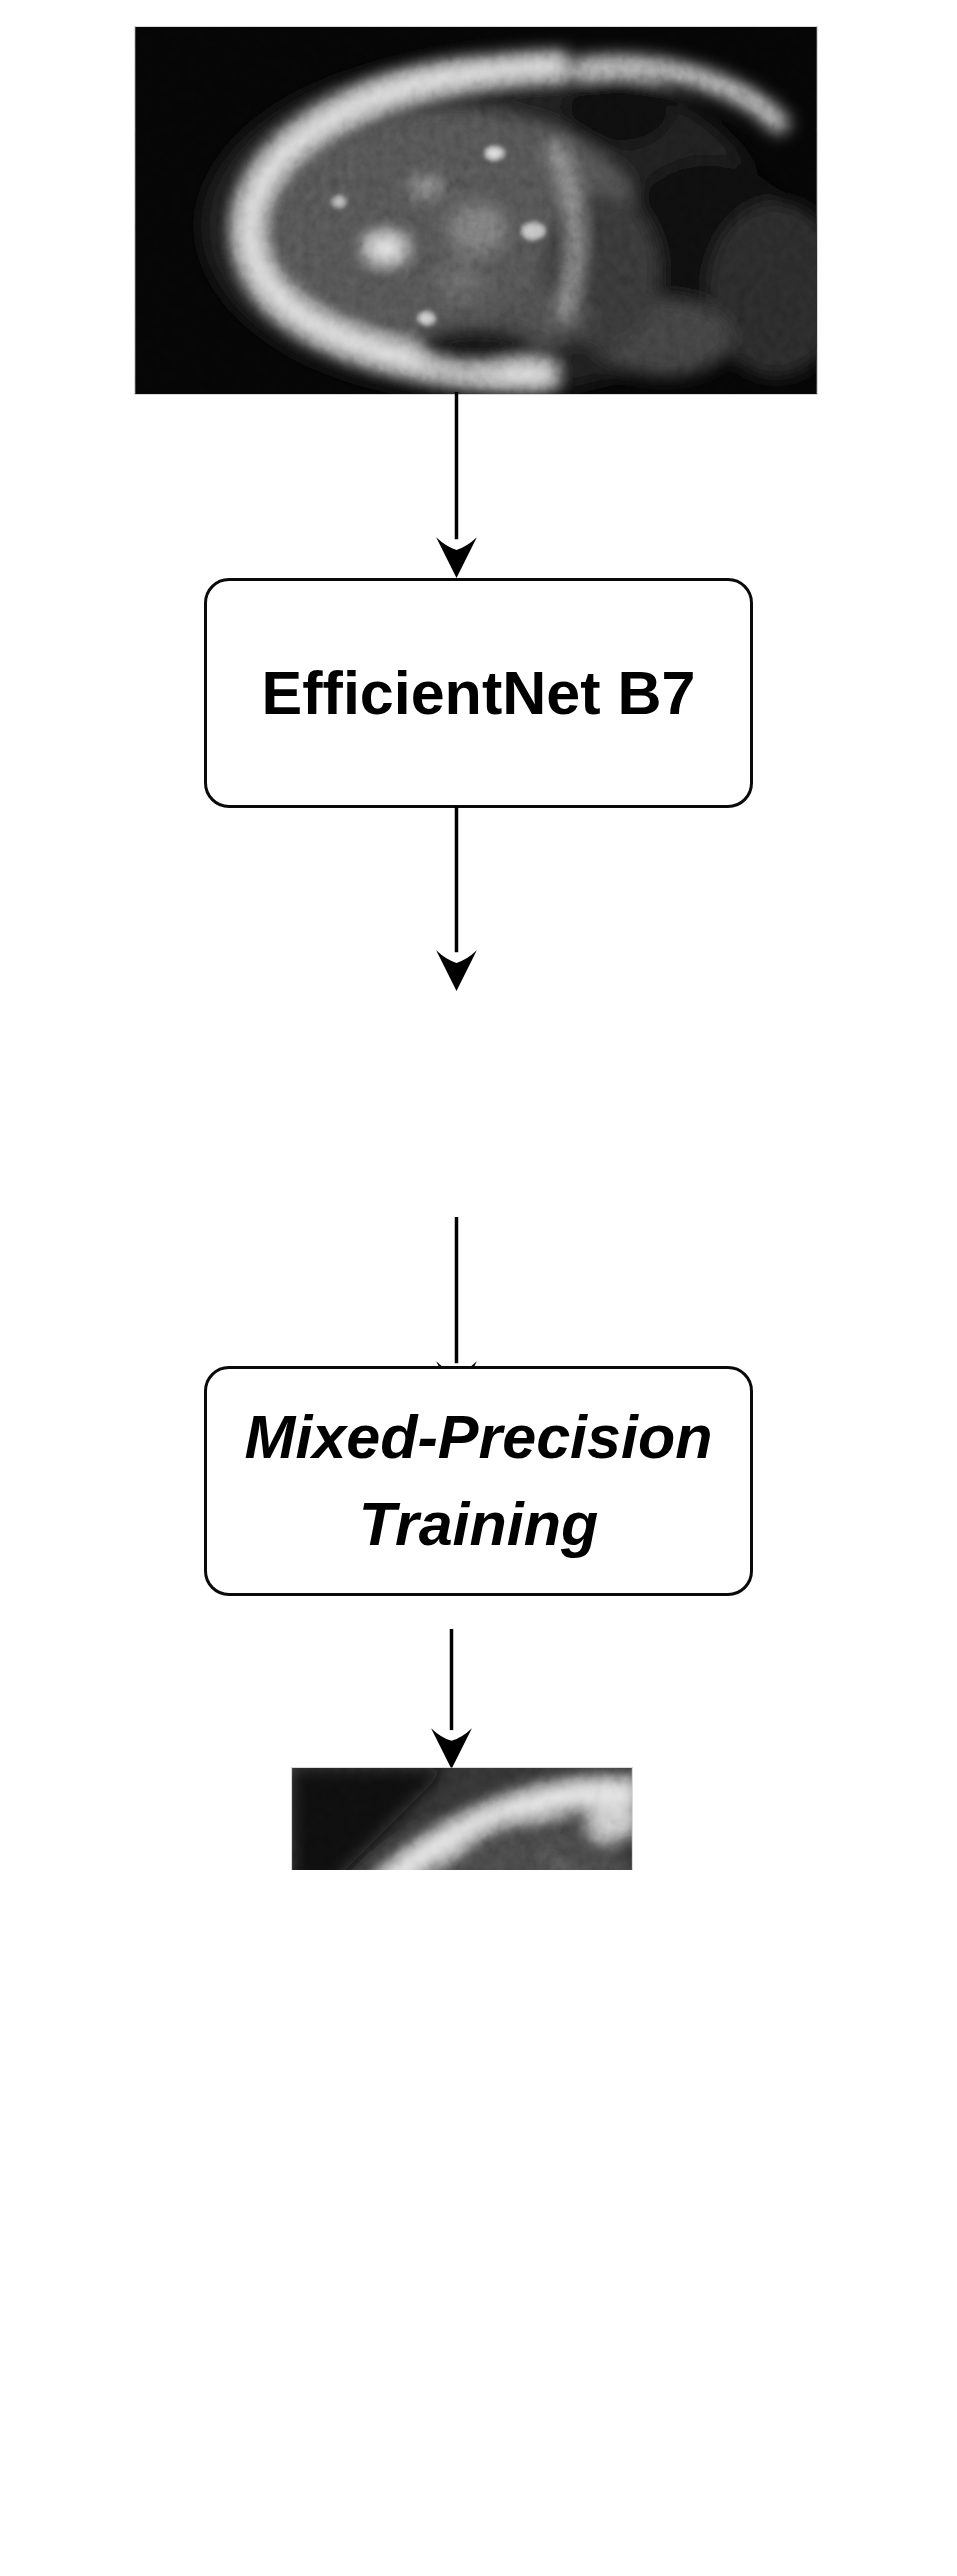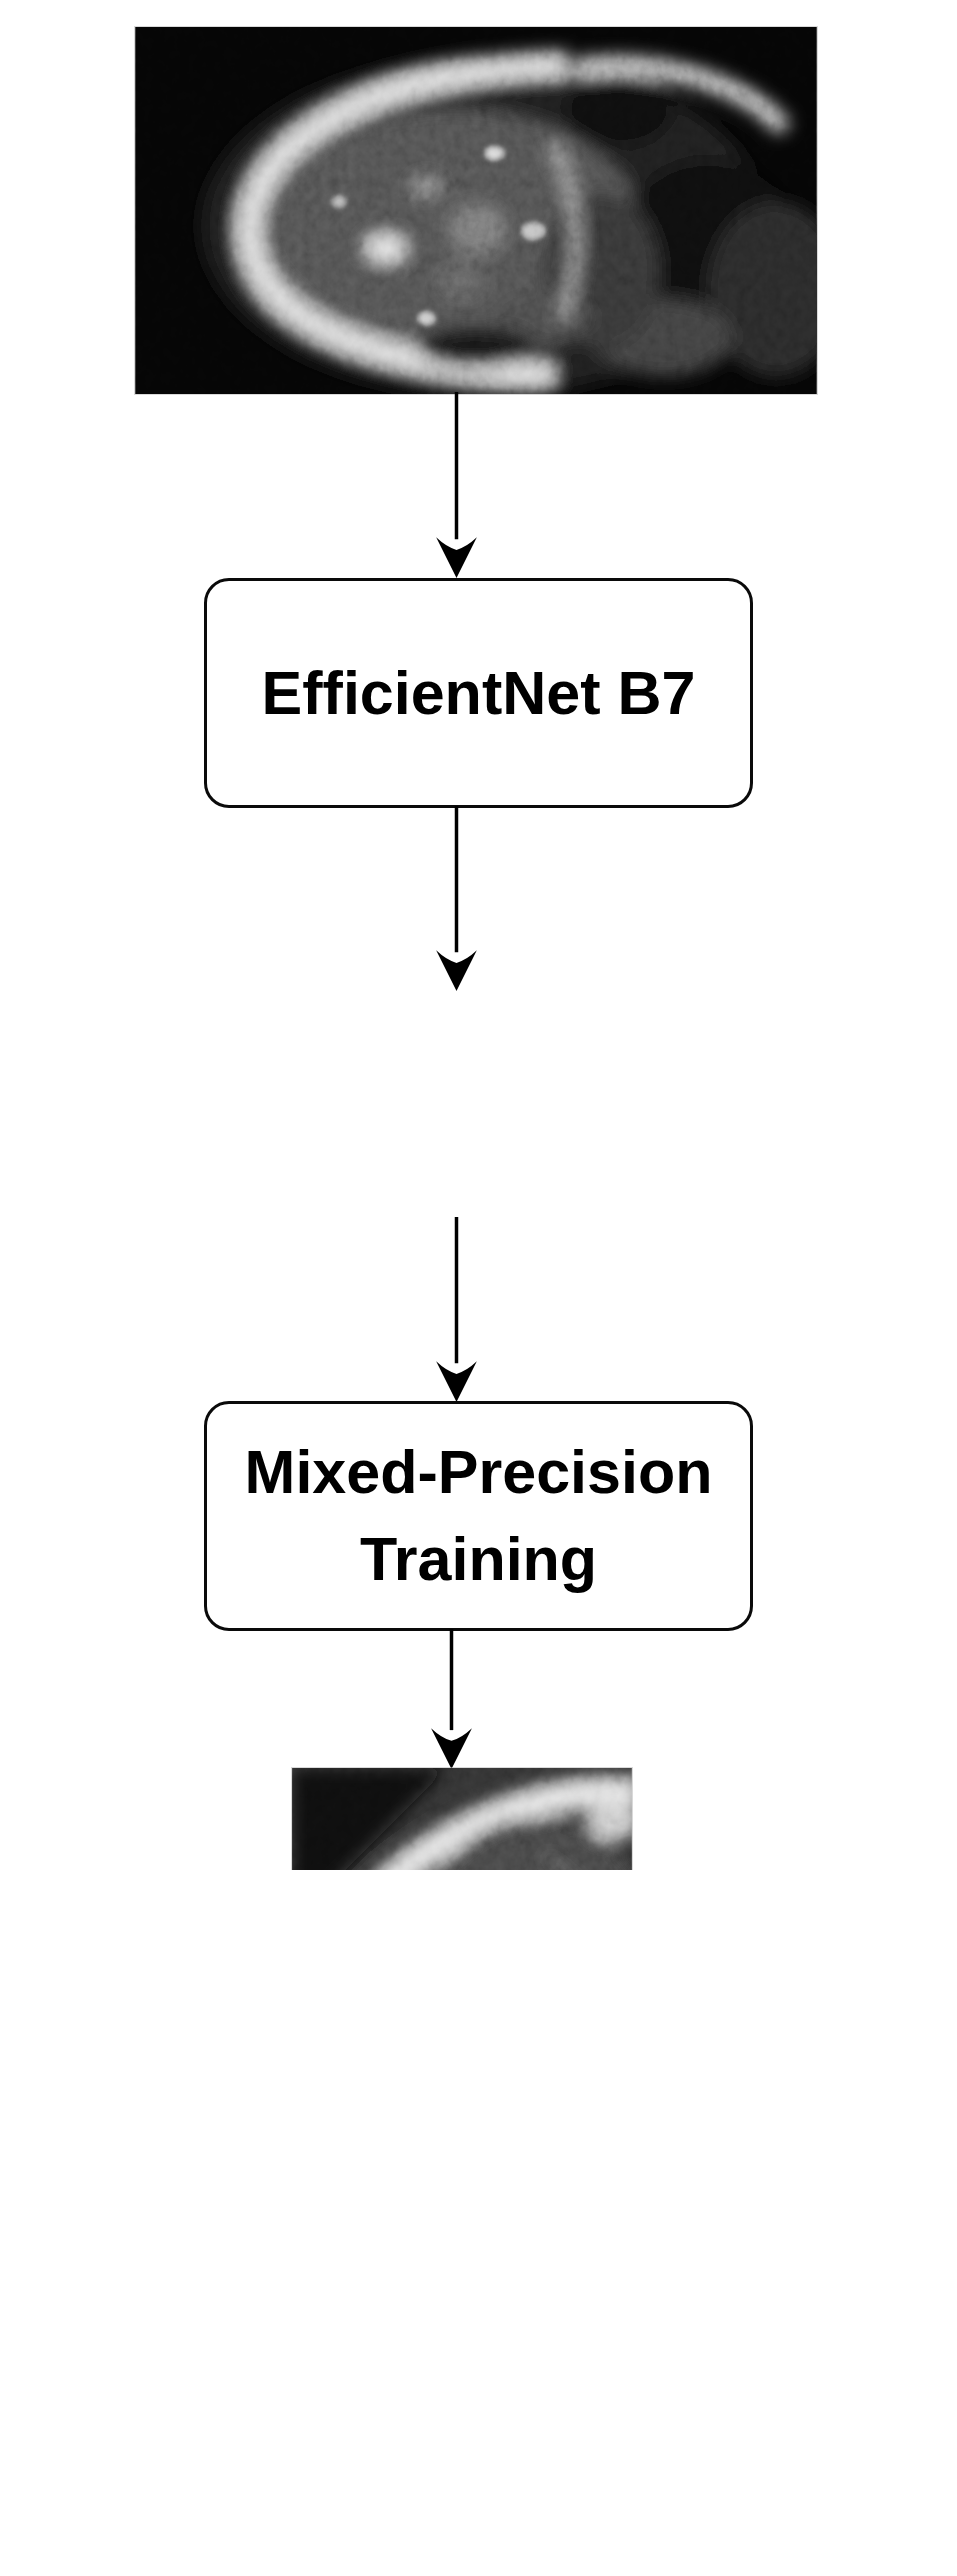--- a/index.html
+++ b/index.html
@@ -75,21 +75,21 @@
     <line x1="24" y1="0" x2="24" y2="151" stroke="#000" stroke-width="3.6"></line>
     <path d="M 24 191 L 3 149 Q 13.5 159 24 162 Q 34.5 159 45 149 Z" fill="#000"></path>
   </svg>
 
 
   <svg class="arrow" style="left:433px;top:1217px;" width="47" height="185" viewBox="0 0 48 191">
     <line x1="24" y1="0" x2="24" y2="151" stroke="#000" stroke-width="3.6"></line>
     <path d="M 24 191 L 3 149 Q 13.5 159 24 162 Q 34.5 159 45 149 Z" fill="#000"></path>
   </svg>
 
-  <div class="node" style="top:1401px;height:230px;">
+  <div class="node" style="top:1366px;height:230px;font-style:italic;">
     <span>Mixed-Precision Training</span>
   </div>
 
   <svg class="arrow" style="left:428px;top:1629px;" width="47" height="140" viewBox="0 0 48 144">
     <line x1="24" y1="0" x2="24" y2="104" stroke="#000" stroke-width="3.6"></line>
     <path d="M 24 144 L 3 102 Q 13.5 112 24 115 Q 34.5 112 45 102 Z" fill="#000"></path>
   </svg>
 
   <div class="mri" style="left:292px;top:1768px;width:340px;height:366px;" role="img" aria-label="Zoomed MRI patch with bright diagonal skull band">
     <svg width="340" height="366" viewBox="0 0 350 377">

